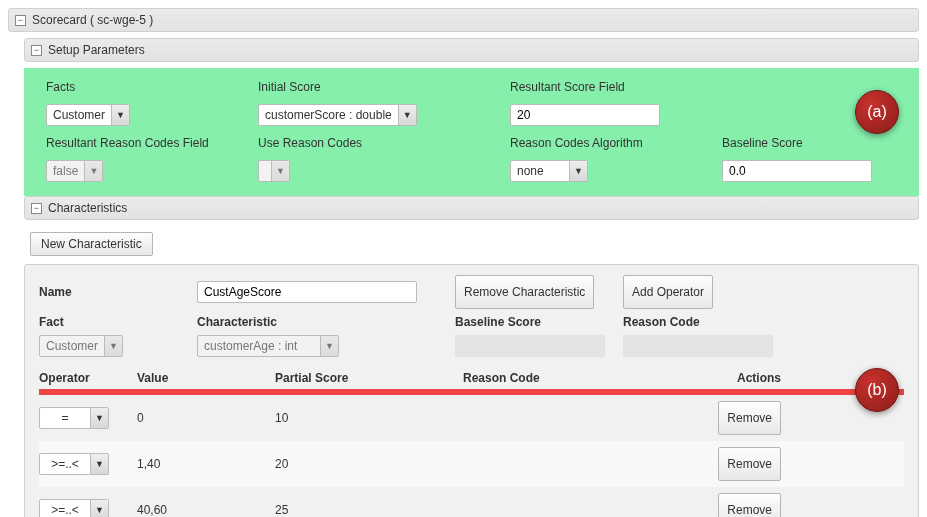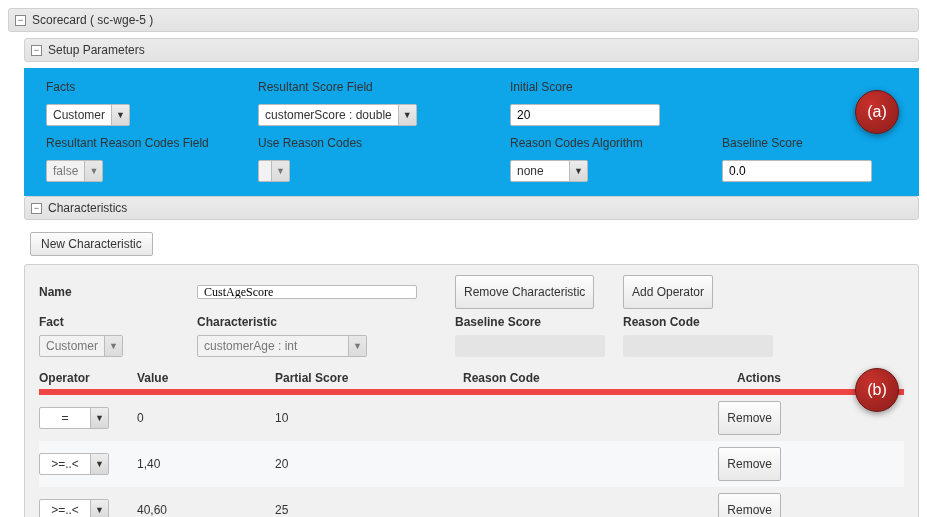--- a/index.html
+++ b/index.html
@@ -31,21 +31,21 @@
     display: inline-flex;
     align-items: center;
     justify-content: center;
     font-size: 9px;
     line-height: 1;
     margin-right: 6px;
     color: #555;
     cursor: pointer;
   }
   .inner {
-    background: #0ea5e9;
+    background: #86efac;
     padding: 8px 16px 12px 16px;
     border-top: 1px solid #d0d0d0;
   }
   .setup-grid {
     display: grid;
     grid-template-columns: 200px 240px 200px 160px;
     row-gap: 6px;
     column-gap: 12px;
   }
   .label { padding: 4px 0; }
@@ -108,24 +108,24 @@
   .char-top {
     display: grid;
     grid-template-columns: 150px 250px 160px 160px;
     row-gap: 6px;
     column-gap: 8px;
     align-items: center;
   }
   .char-top .bold { font-weight: bold; }
   .char-top input.nf {
     border: 1px solid #bbb;
-    height: 14px;
+    height: 22px;
     padding: 0 6px;
     border-radius: 2px;
-    font-family: Liberation Serif, serif;
+    font-family: Liberation Sans, sans-serif;
     font-size: 12px;
     width: 220px;
   }
   .attr-table {
     margin-top: 10px;
   }
   .attr-head, .attr-row {
     display: grid;
     grid-template-columns: 90px 130px 180px 180px 130px;
     align-items: center;
@@ -179,22 +179,22 @@
     <div class="panel">
       <div class="panel-header">
         <span class="collapse-icon">−</span>
         <span>Setup Parameters</span>
       </div>
     </div>
     <div class="inner" style="border:none; padding-left:22px;">
       <div class="setup-grid">
 
         <div class="label">Facts</div>
+        <div class="label">Initial Score</div>
         <div class="label">Resultant Score Field</div>
-        <div class="label">Initial Score</div>
         <div></div>
 
         <div>
           <div class="combo">
             <span class="val">Customer</span>
             <span class="arrow">▼</span>
           </div>
         </div>
         <div>
           <div class="combo">
@@ -260,21 +260,21 @@
         <div class="bold">Baseline Score</div>
         <div class="bold">Reason Code</div>
 
         <div>
           <div class="combo disabled">
             <span class="val">Customer</span>
             <span class="arrow">▼</span>
           </div>
         </div>
         <div>
-          <div class="combo disabled" style="width:170px;">
+          <div class="combo disabled" style="width:142px;">
             <span class="val" style="flex:1">customerAge : int</span>
             <span class="arrow">▼</span>
           </div>
         </div>
         <div>
             <div class="grey-block"></div>
           </div>
         <div>
             <div class="grey-block"></div>
           </div>

